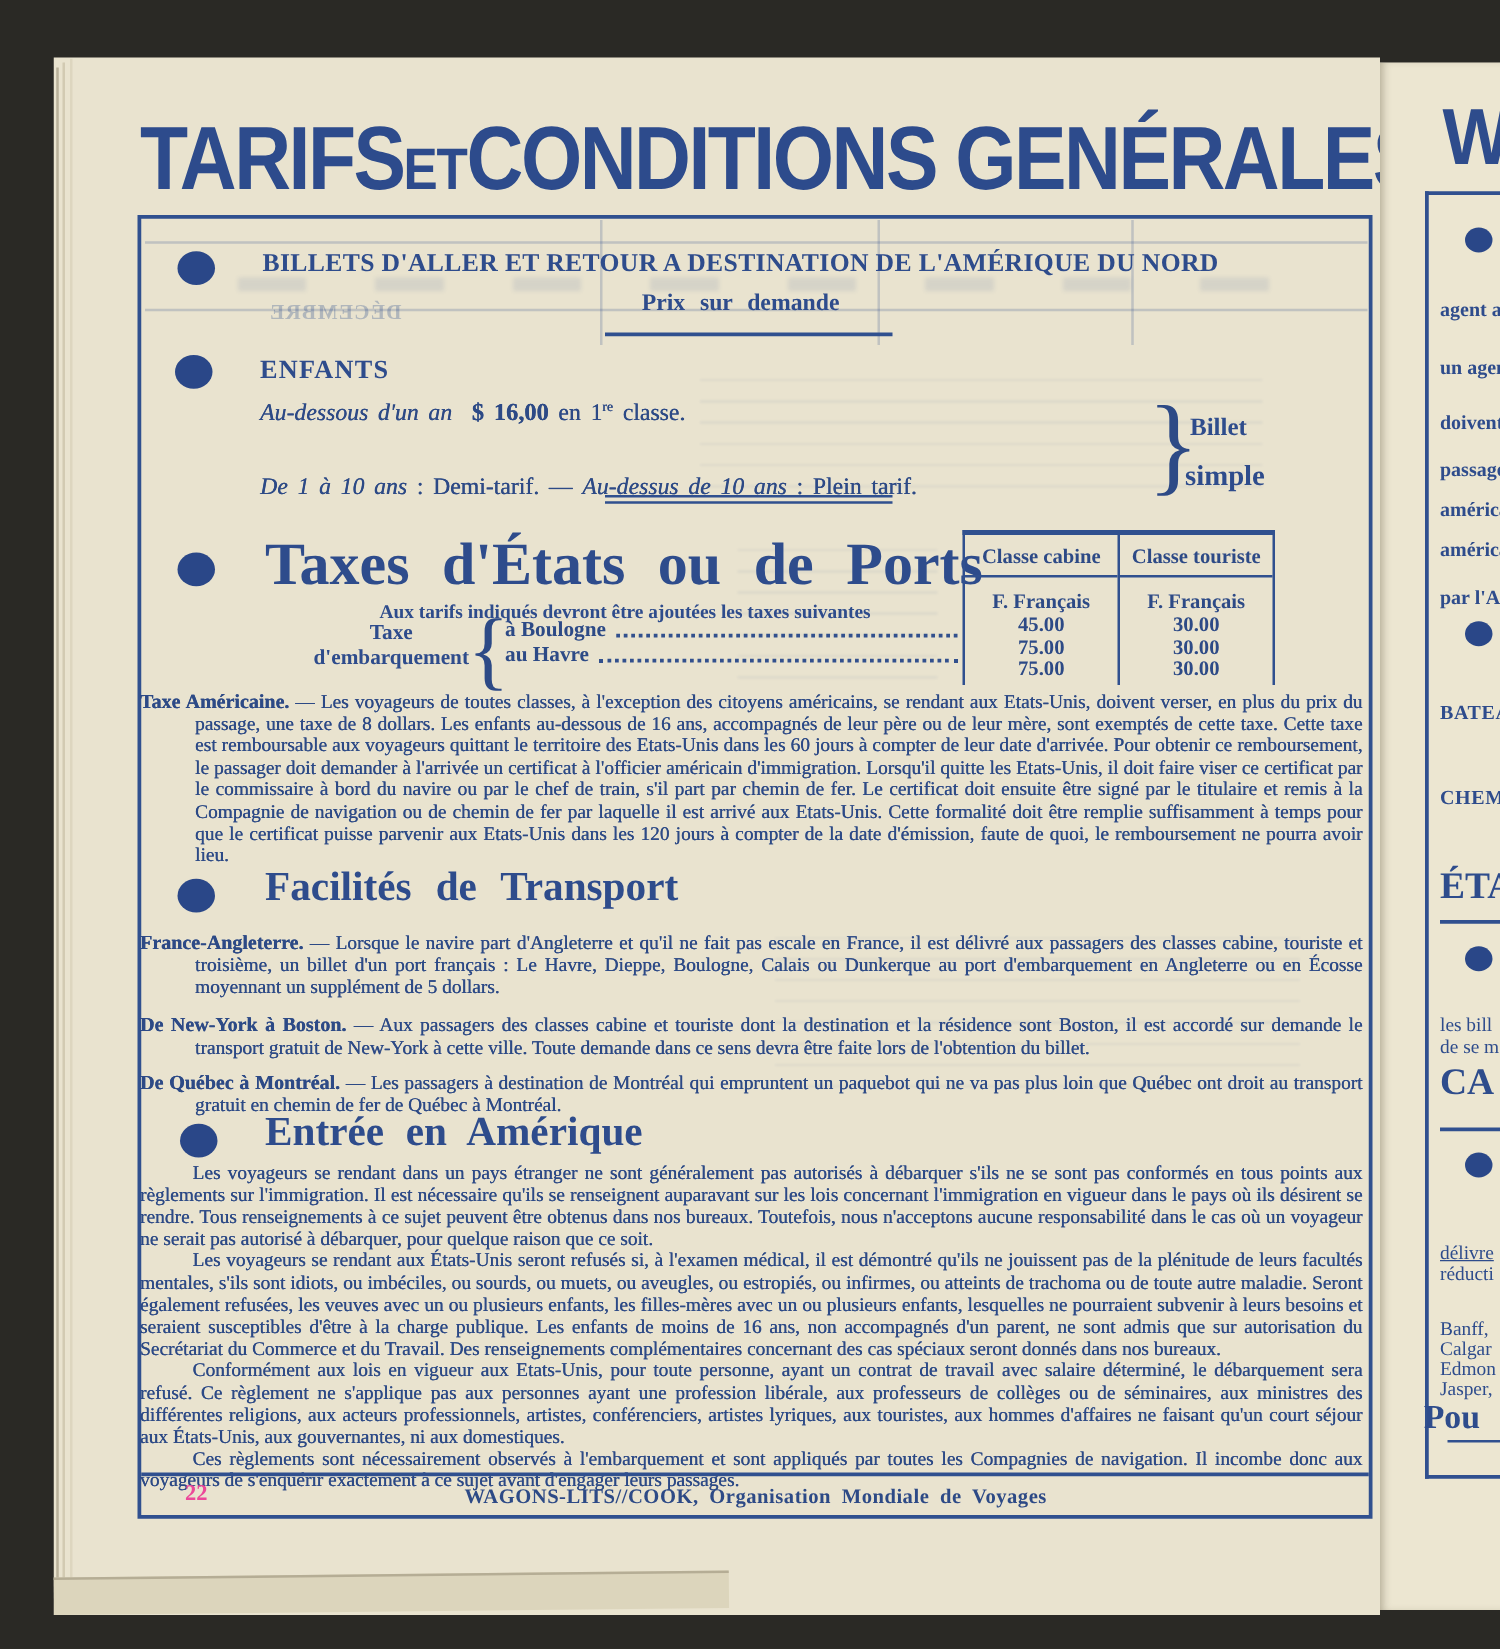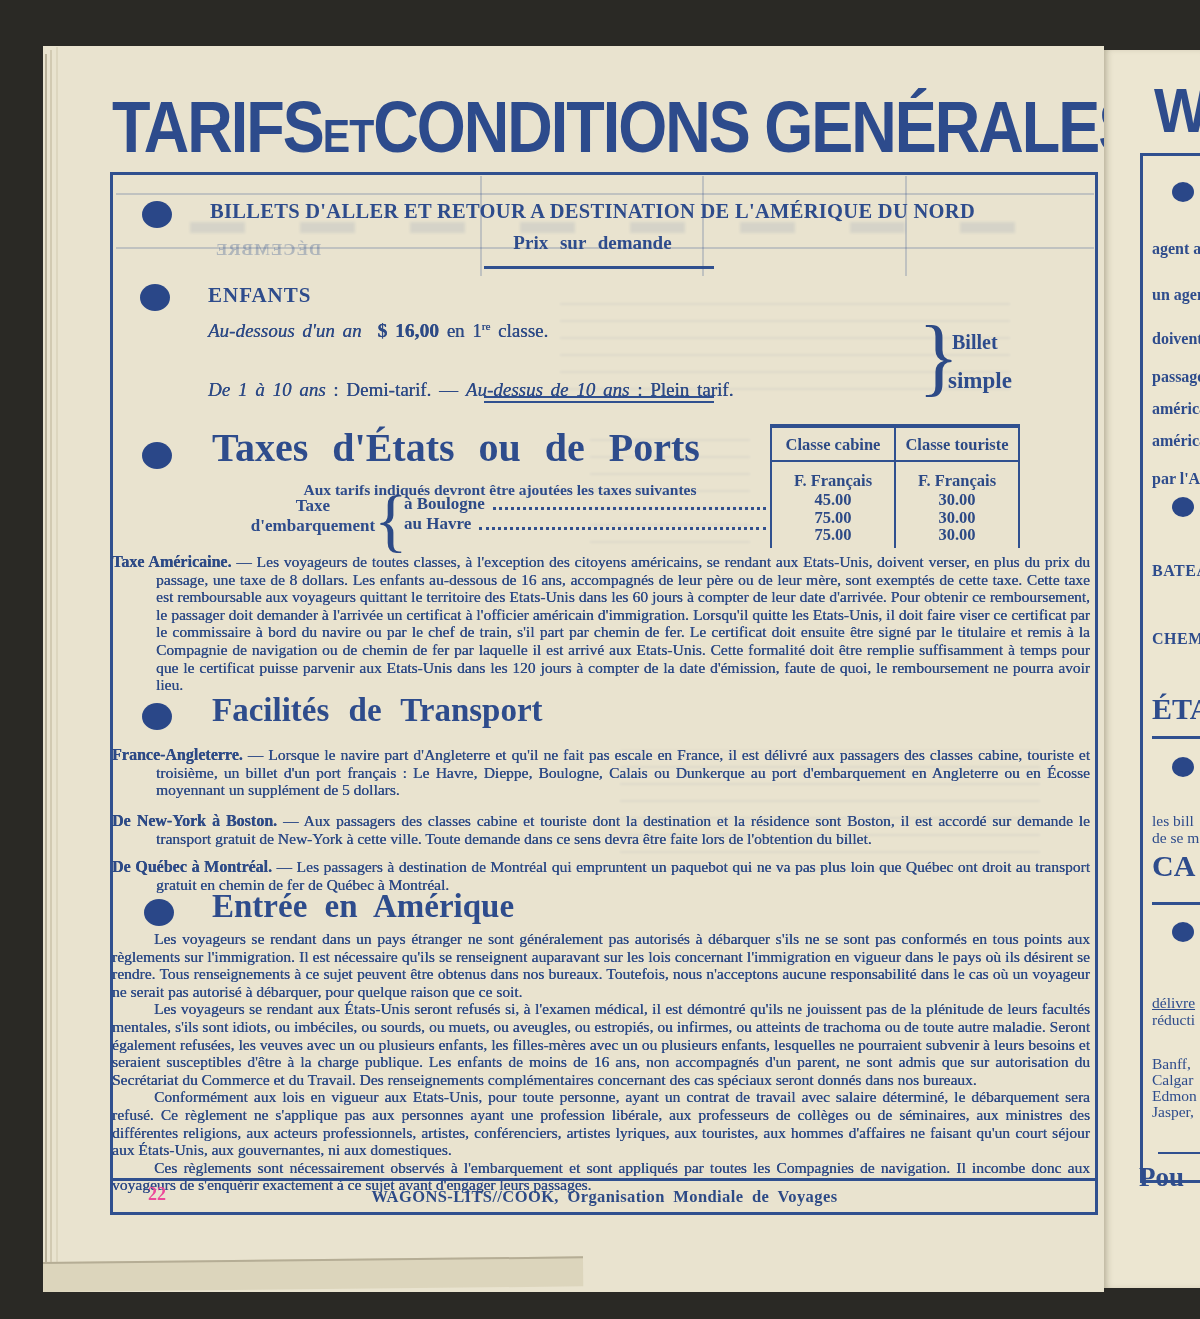--- a/index.html
+++ b/index.html
@@ -42,21 +42,21 @@
     white-space:nowrap;
   }
   .t-big { font-size:63px; letter-spacing:-2px; }
   .t-small { font-size:41px; letter-spacing:-1px; }
   
   .main-box {
     position:absolute; left:110px; top:172px; width:988px; height:1043px;
     border:3px solid #30508f;
   }
   .h-serif { font-weight:bold; color:#2e4c8c; font-family:"Liberation Serif", serif; }
-  .sec-head-big { font-size:40px; }
+  .sec-head-big { font-size:48px; }
   .sec-head-med { font-size:33px; }
   .rule { position:absolute; background:#30508f; }
   .double-rule {
     position:absolute; height:7px;
     border-top:2.5px solid #30508f; border-bottom:2.5px solid #30508f;
   }
   
   .en-line { position:absolute; font-size:19px; color:#2d4a86; white-space:nowrap; word-spacing:3px; text-shadow:0.25px 0 0 currentColor;}
   .en-line b { font-size:19.5px; }
   sup { font-size:11px; }
@@ -251,17 +251,17 @@
     <div class="np-snippet np-normal" style="left:48px; top:779px;">de se m</div>
     <div class="np-snippet np-head" style="left:48px; top:780px;margin-top:19px;">CA</div>
     <div class="np-border" style="left:48px; top:852px; width:48px; height:3px;"></div>
     <span class="np-bullet" style="left:68px; top:872px;"></span>
     <div class="np-snippet np-normal" style="left:48px; top:944px;text-decoration:underline;">délivre</div>
     <div class="np-snippet np-normal" style="left:48px; top:961px;">réducti</div>
     <div class="np-snippet np-normal" style="left:48px; top:1005px;">Banff,</div>
     <div class="np-snippet np-normal" style="left:48px; top:1021px;">Calgar</div>
     <div class="np-snippet np-normal" style="left:48px; top:1037px;">Edmon</div>
     <div class="np-snippet np-normal" style="left:48px; top:1053px;">Jasper,</div>
-    <div class="np-snippet" style="left:35px; top:1068px; font-size:27px;margin-top:44px;">Pou</div>
+    <div class="np-snippet" style="left:35px; top:1068px; font-size:27px;">Pou</div>
     <div class="np-border" style="left:54px; top:1102px; width:42px; height:2px;"></div>
   </div>
 
 </div>
 
 </body></html>

